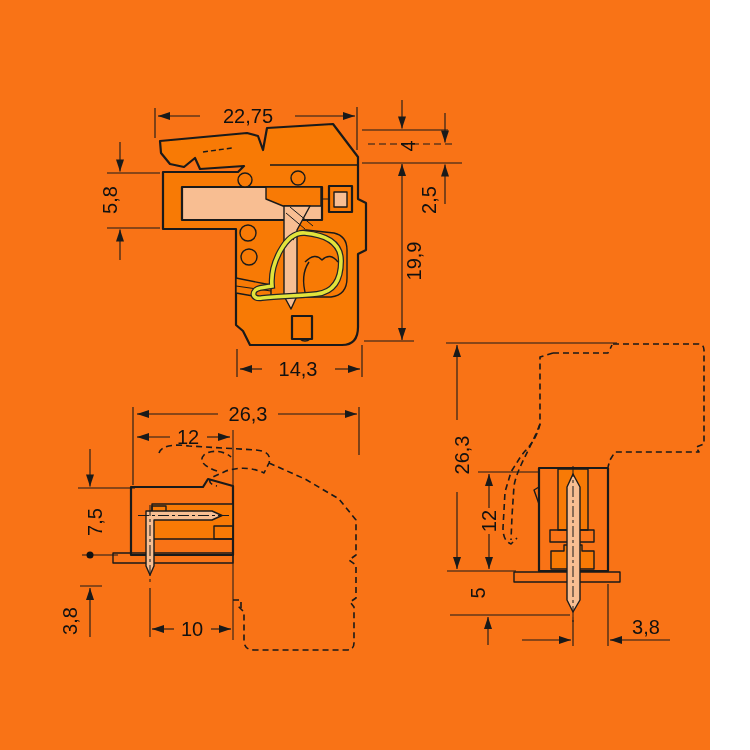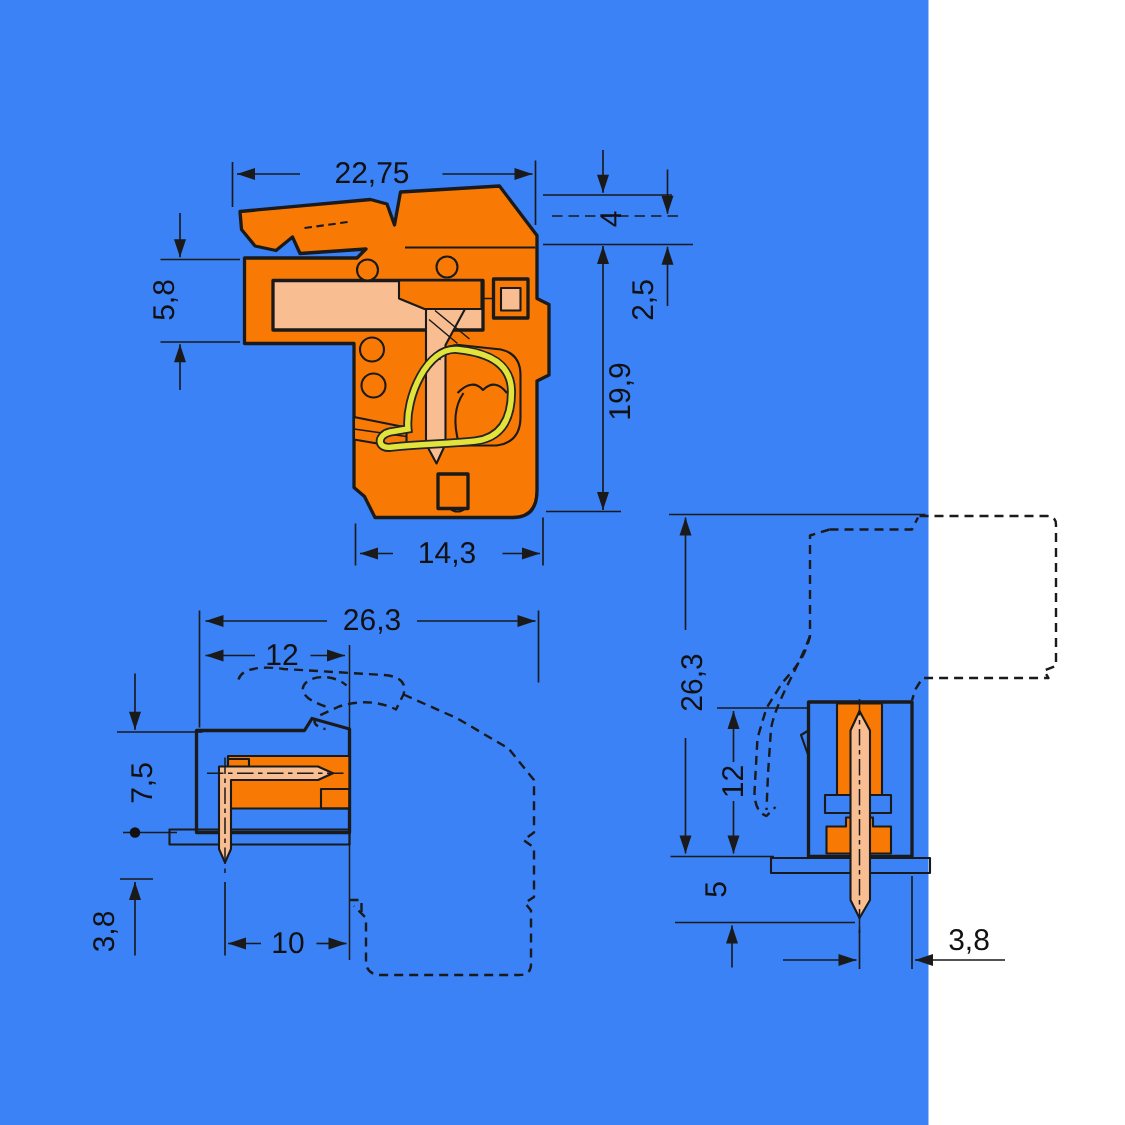--- a/index.html
+++ b/index.html
@@ -1,17 +1,17 @@
 <!DOCTYPE html>
 <html style="--housing_orange: #F87A05; --contact_peach: #F8BE92; --spring_yellow: #E2E43C; --pcb_green: #3DAE49; --line_black: #1A1A1A;"><head>
 <meta charset="utf-8">
 <title>Technical drawing</title>
 <style>
   html,body{margin:0;padding:0;background:#ffffff;}
-  .stage{width:619px;height:750px;background:#3b82f6;position:relative;font-family:"Liberation Sans",sans-serif;text-align:right;}
+  .stage{width:710px;height:750px;background:#f97316;position:relative;font-family:"Liberation Sans",sans-serif;text-align:right;}
   .ln{stroke:var(--line_black);fill:none;stroke-width:2.2;stroke-linejoin:round;stroke-linecap:round;}
   .ln-thin{stroke:var(--line_black);fill:none;stroke-width:1.4;stroke-linejoin:round;}
   .ln-hair{stroke:var(--line_black);fill:none;stroke-width:1;}
   .dim{stroke:var(--line_black);stroke-width:1.1;fill:none;}
   .dimtxt{font-family:"Liberation Sans",sans-serif;font-size:20px;fill:#111;text-anchor:middle;dominant-baseline:central;}
   .o{fill:var(--housing_orange);}
   .p{fill:var(--contact_peach);}
   .ghost{stroke:var(--line_black);stroke-width:1.6;fill:none;stroke-dasharray:6 4;stroke-linejoin:round;}
   .cl{stroke:var(--line_black);stroke-width:1;fill:none;stroke-dasharray:11 3 3 3;}
   .springY{stroke:var(--spring_yellow);stroke-width:3.6;fill:none;stroke-linecap:round;}

